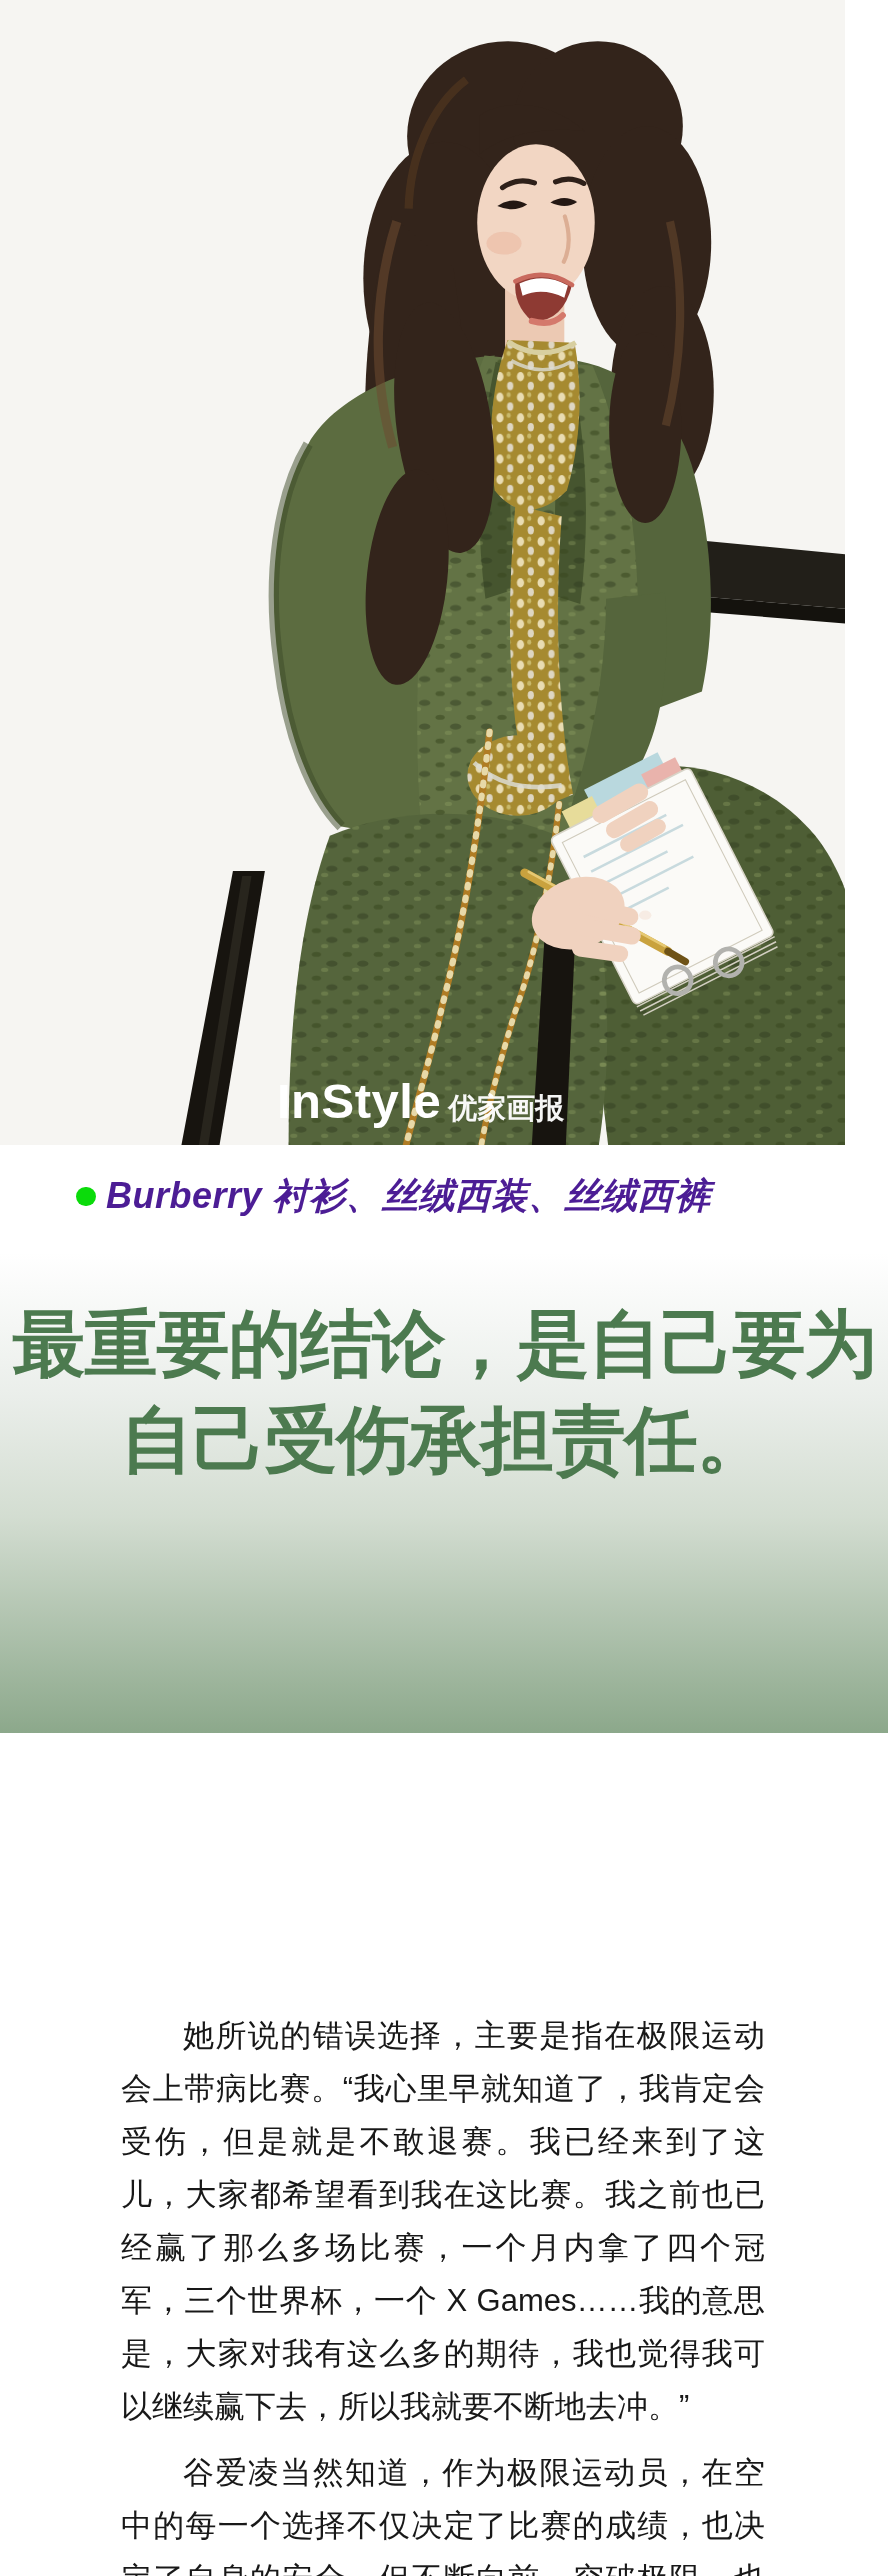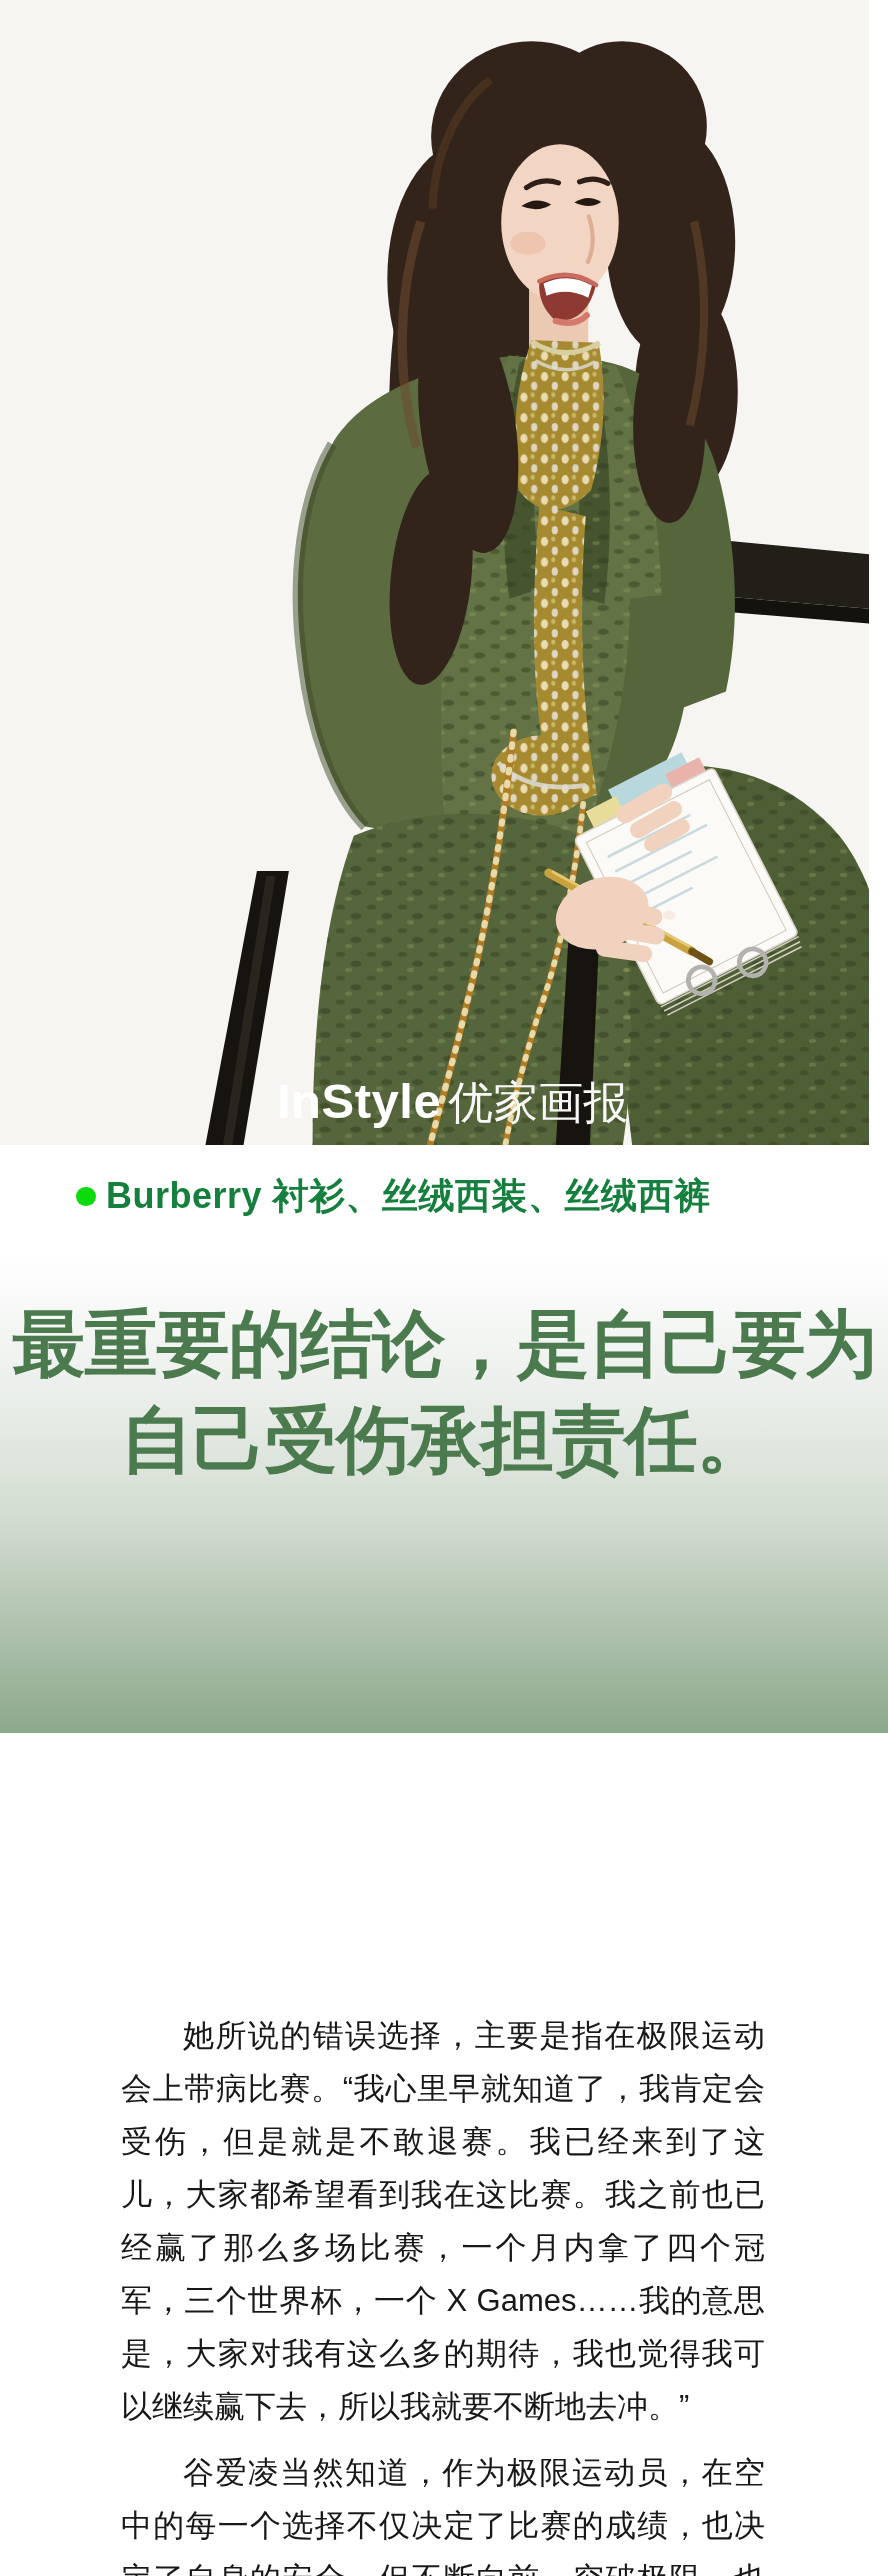--- a/index.html
+++ b/index.html
@@ -12,56 +12,56 @@
     font-family:"Liberation Sans","DejaVu Sans",sans-serif;
     overflow:hidden;
   }
   
   .hero{
     position:relative;
     width:845px;
     height:1145px;
     background:#f6f5f2;
     overflow:hidden;
-    padding-left:24px;
   }
   .hero svg{display:block;width:889px;height:1145px;}
   .watermark{
     position:absolute;
     left:277px;
     top:1073px;
     display:flex;
     align-items:baseline;
     gap:7.2px;
     color:#ffffff;
     white-space:nowrap;
     pointer-events:none;
   }
   .watermark .wm-latin{font-size:49px;font-weight:700;letter-spacing:0.5px;}
-  .watermark .wm-cjk{font-size:45px;font-weight:400;opacity:.96;}
+  .watermark .wm-cjk{font-size:29px;font-weight:700;opacity:.96;}
   
   .caption-row{
     margin-top:31px;
     padding-left:76px;
     height:41px;
     display:flex;
     align-items:center;
     gap:10.3px;
   }
   .caption-dot{
     width:19.6px;height:19.6px;border-radius:50%;
     background:#0bdb0b;
     flex:0 0 auto;
   }
   .caption-text{
     font-size:36px;
     font-weight:700;
-    color:#15803d;
+    color:#4c1d95;
     letter-spacing:0.5px;
     white-space:nowrap;
+    font-style:italic;
   }
   
   .quote-banner{
     margin-top:36px;
     height:480px;
     background:linear-gradient(180deg,#ffffff 0%,#eaeeea 30%,#d3ddd1 55%,#8ca88b 100%);
     text-align:center;
     box-sizing:border-box;
     padding-top:44px;
   }

